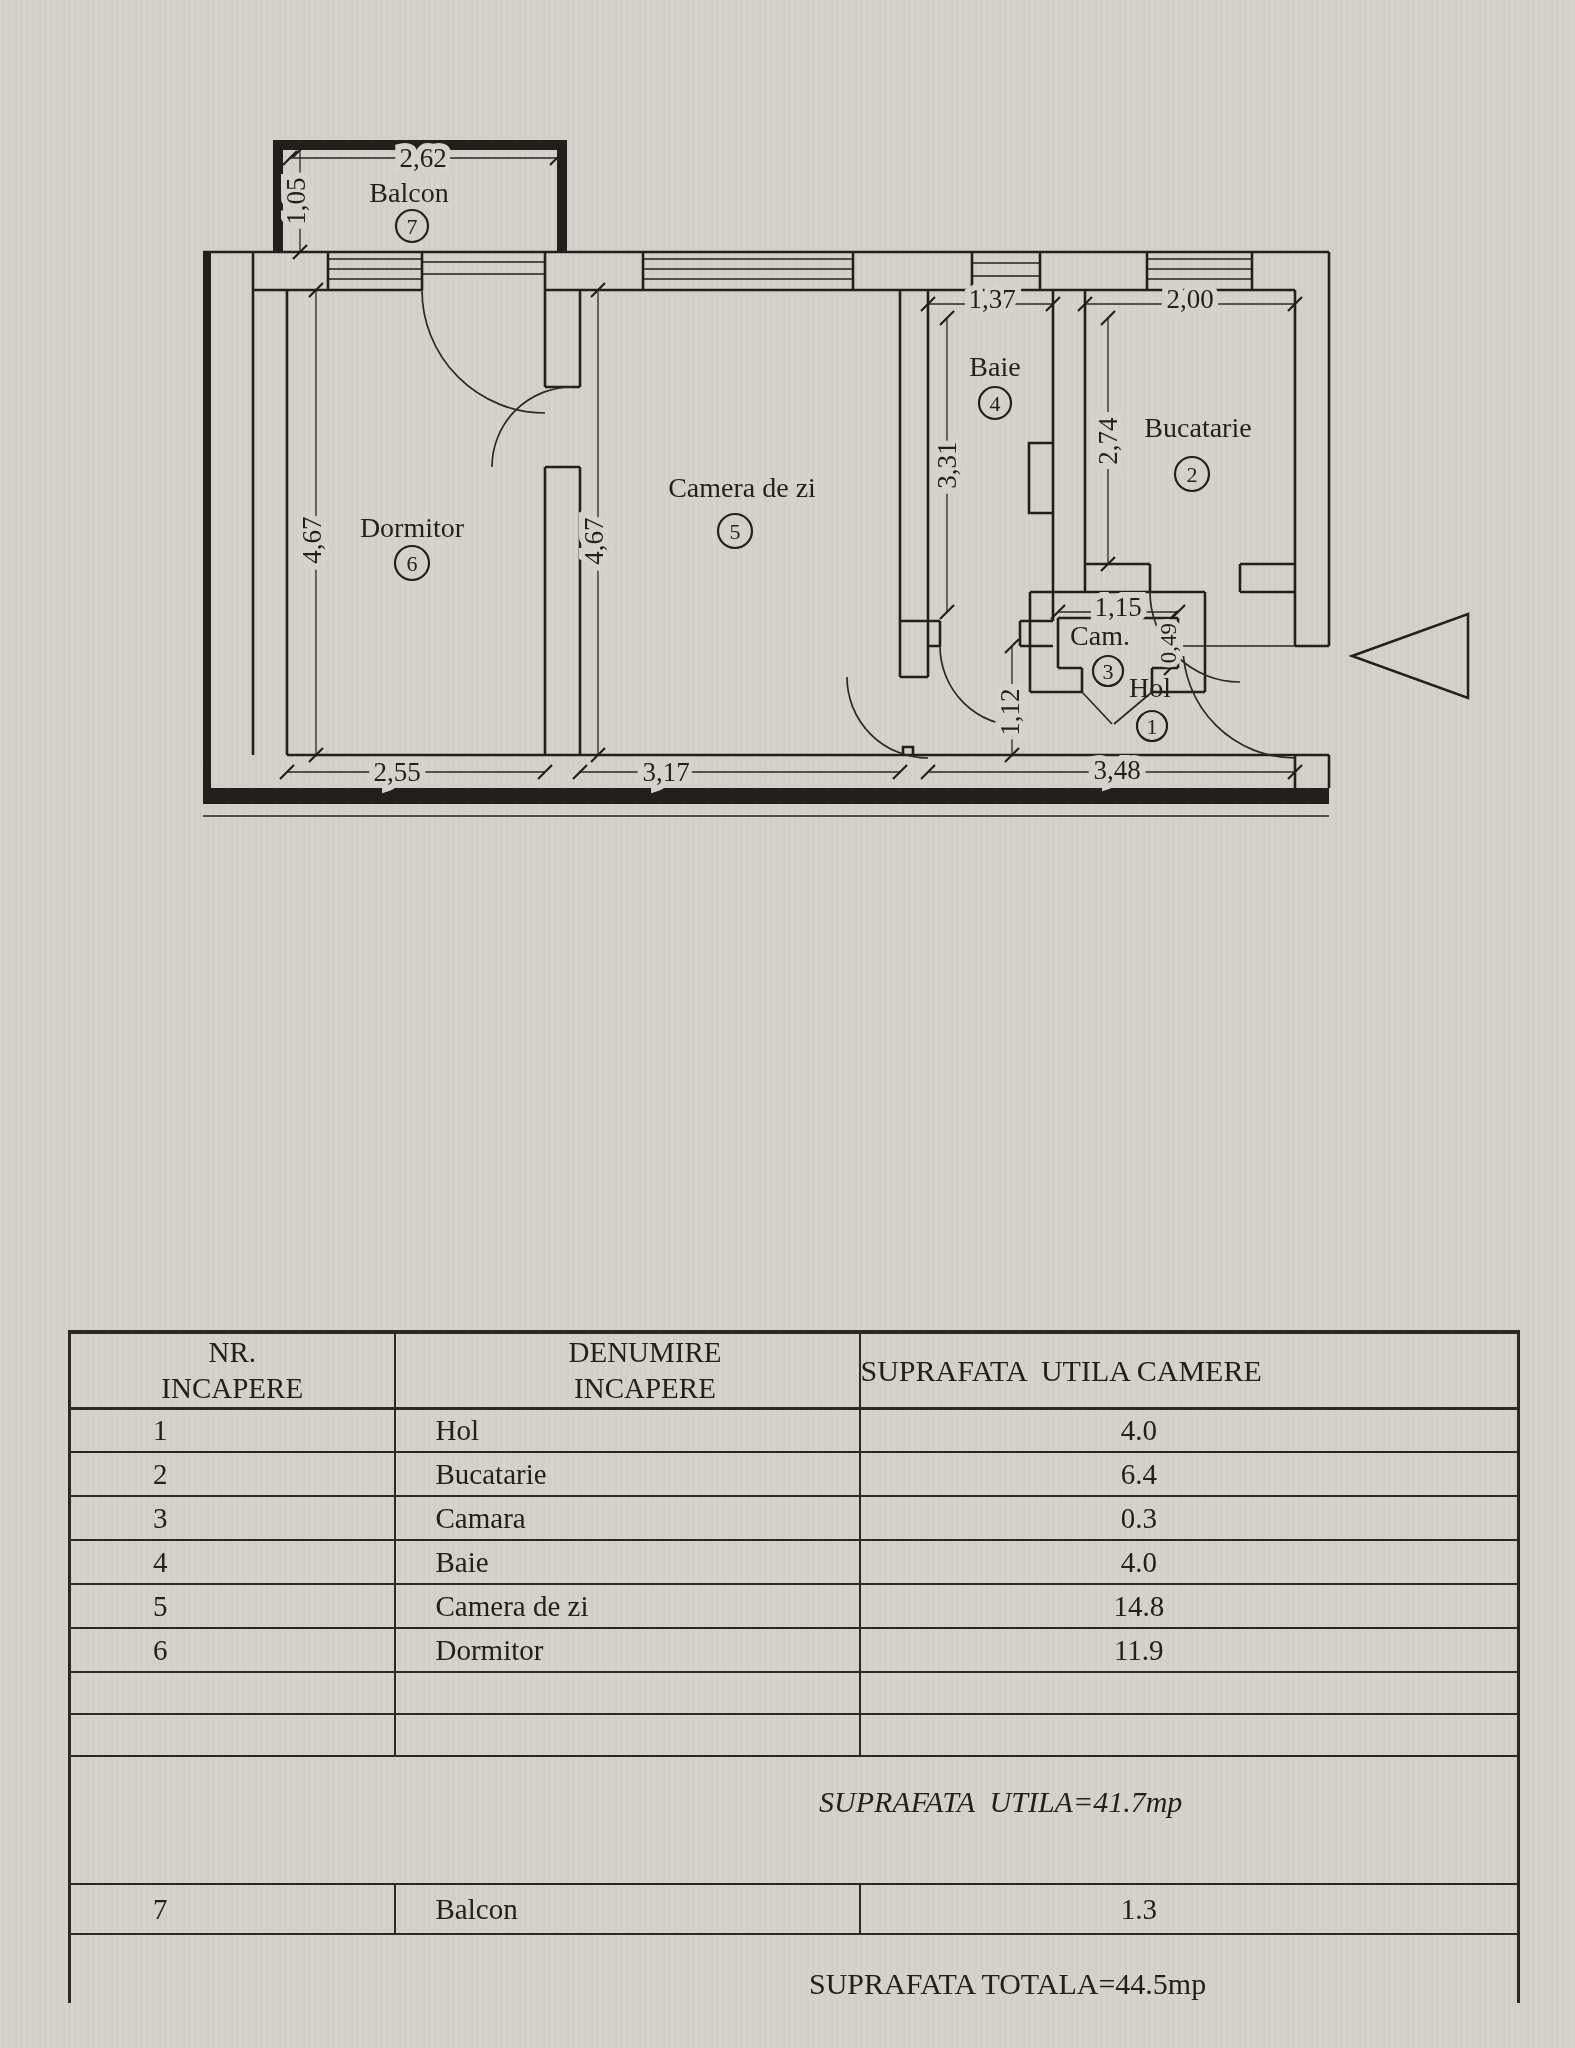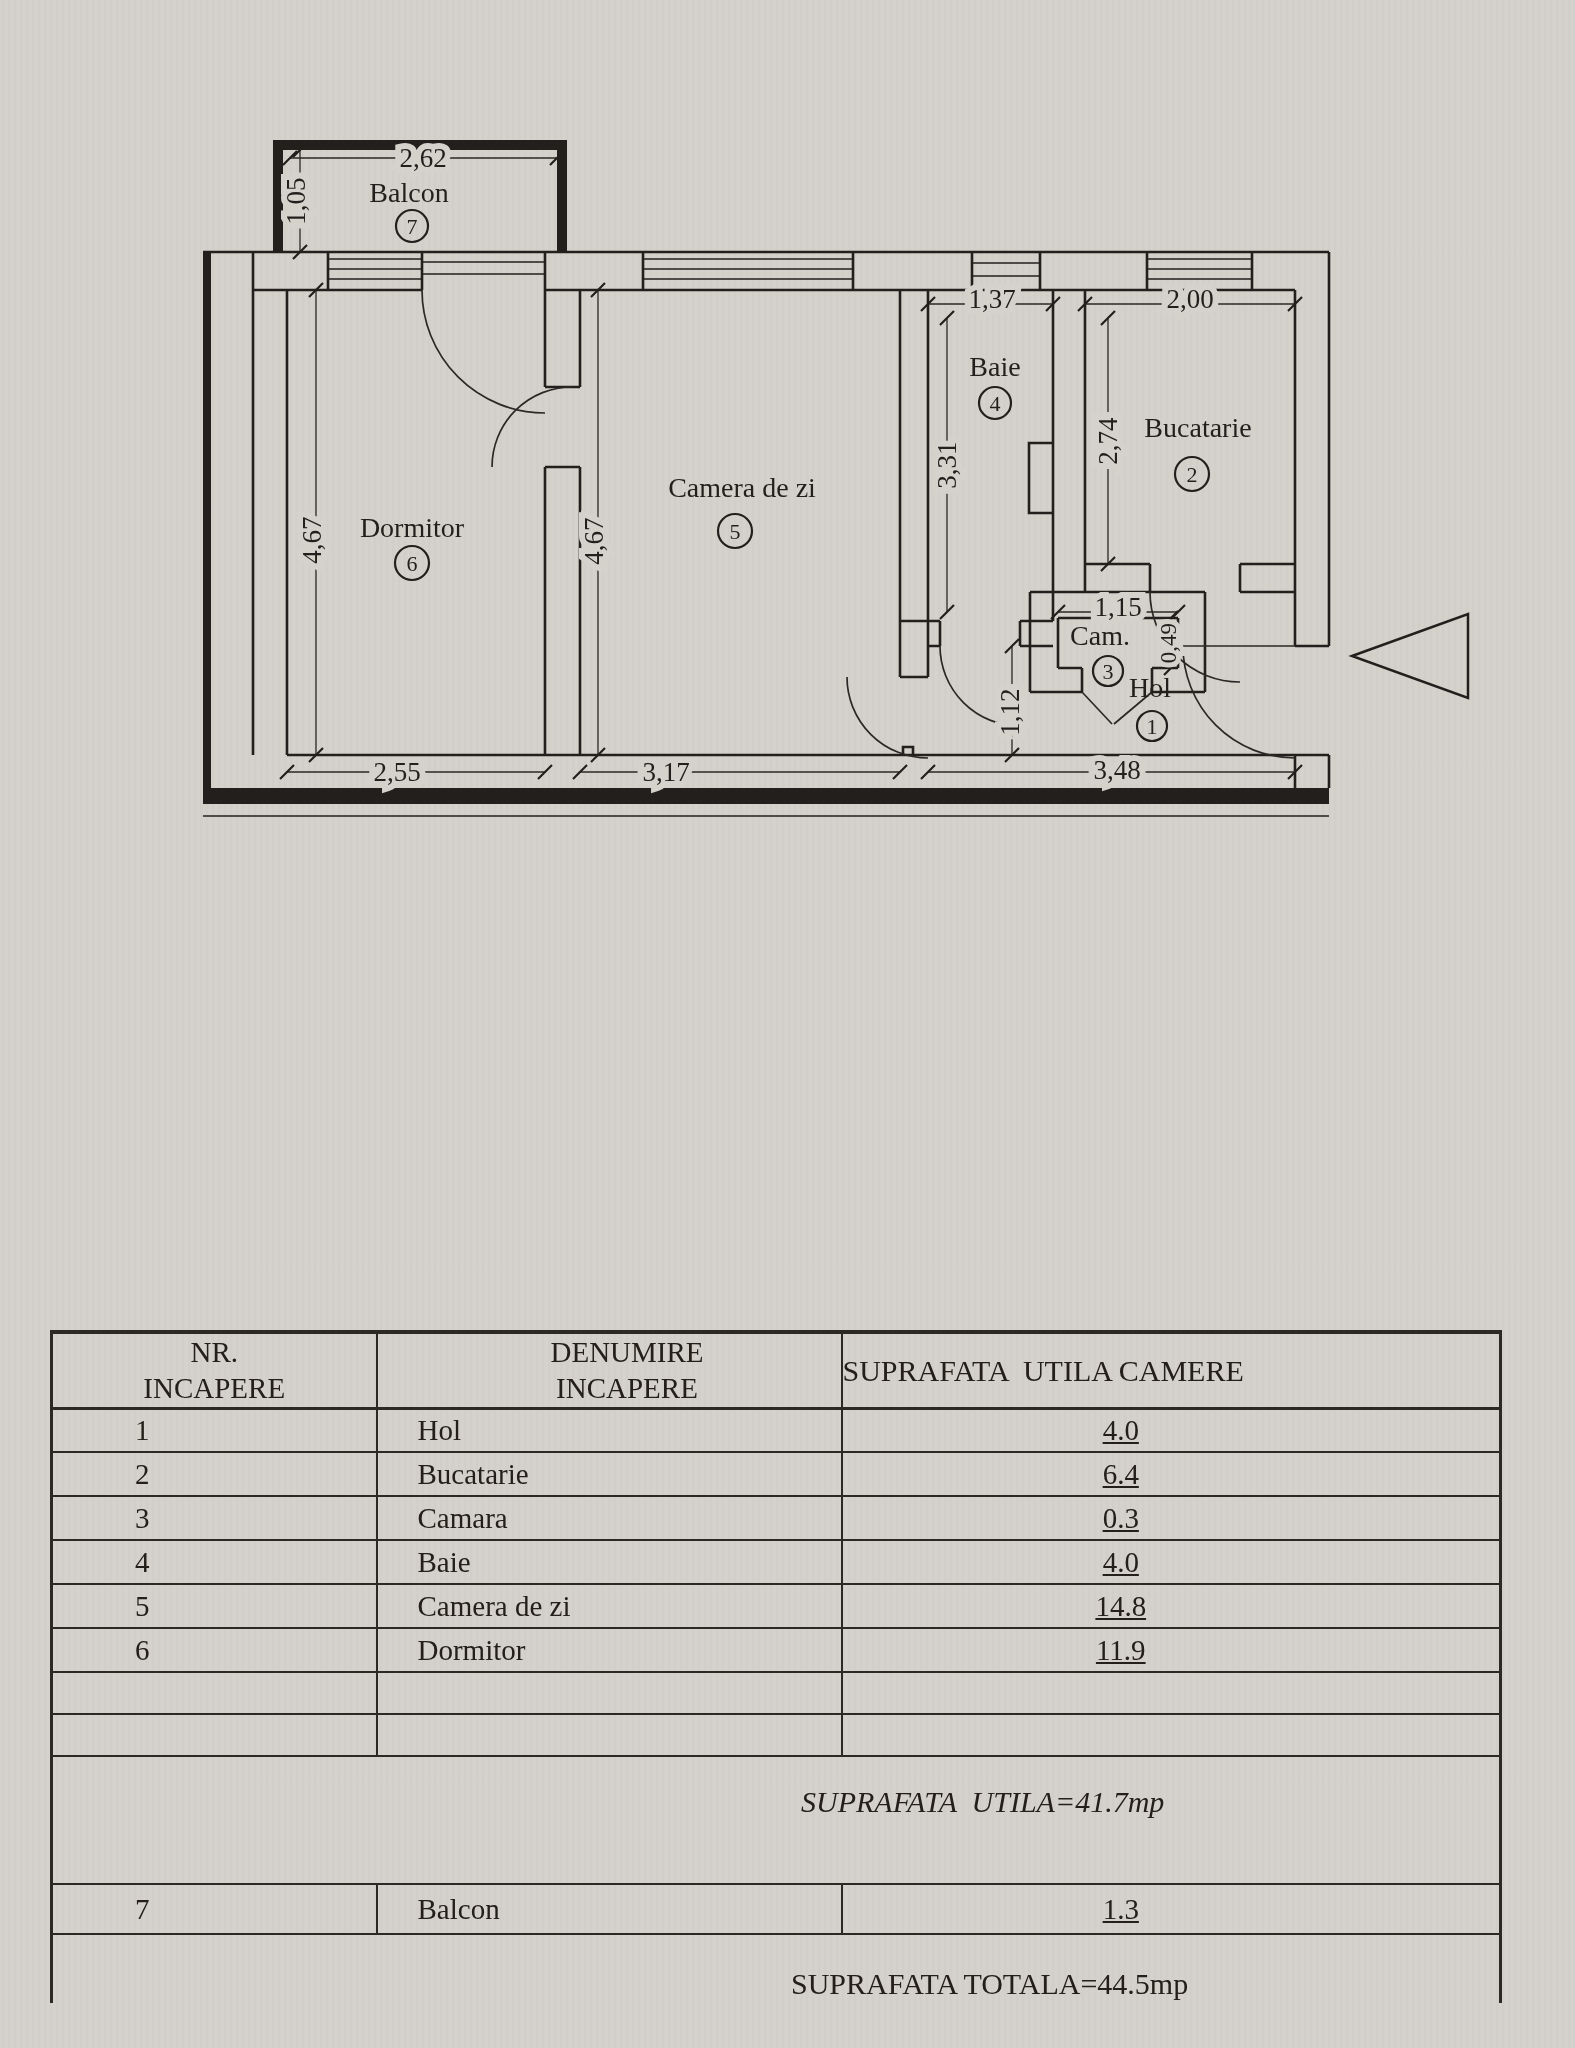--- a/index.html
+++ b/index.html
@@ -16,21 +16,21 @@
   svg text{
     font-family:"Liberation Serif","DejaVu Serif",serif;
     fill:#221f1c;
   }
   .room-label{font-size:28px;}
   .dim-text{font-size:27px; paint-order:stroke fill; stroke:#d5d2cc; stroke-width:12px;}
   .dim-text-small{font-size:23px; paint-order:stroke fill; stroke:#d5d2cc; stroke-width:10px;}
   .circ-num{font-size:22px;}
   
   .area-table{
-    position:absolute; left:50px; top:1330px;
+    position:absolute; left:68px; top:1330px;
     width:1449px; height:622px;
     border-collapse:collapse;
     table-layout:fixed;
     border-left:3px solid #2c2925;
     border-right:3px solid #2c2925;
     border-top:4px solid #2c2925;
     font-size:29px; color:#242019;
   }
   .area-table td, .area-table th{
     border:2px solid #2c2925;
@@ -40,21 +40,21 @@
     line-height:1.25;
   }
   .col-nr{width:325px;}
   .col-name{width:465px;}
   .col-area{width:659px;}
   th.h-nr{text-align:center; border-bottom:3px solid #2c2925;}
   th.h-name{text-align:center; padding-left:36px; border-bottom:3px solid #2c2925;}
   th.h-area{text-align:left; font-size:30px; white-space:pre; border-bottom:3px solid #2c2925;}
   td.c-nr{text-align:left; padding-left:82px;}
   td.c-name{text-align:left; padding-left:40px;}
-  td.c-area{text-align:center; padding-right:100px;text-decoration:underline;}
+  td.c-area{text-align:center; padding-right:100px;}
   tr.data-row{height:44px;}
   tr.empty-row{height:42px;}
   tr.header-row{height:76px;}
   tr.summary-row-utila{height:128px;font-style:italic;}
   tr.summary-row-utila td{vertical-align:top; padding-top:26px; padding-left:748px; white-space:pre; font-size:30px;}
   tr.balcon-row{height:50px;}
   tr.summary-row-totala td{vertical-align:top; padding-top:30px; padding-left:738px; white-space:pre; font-size:30px; border-bottom:none;}
 </style>
 </head>
 <body>

